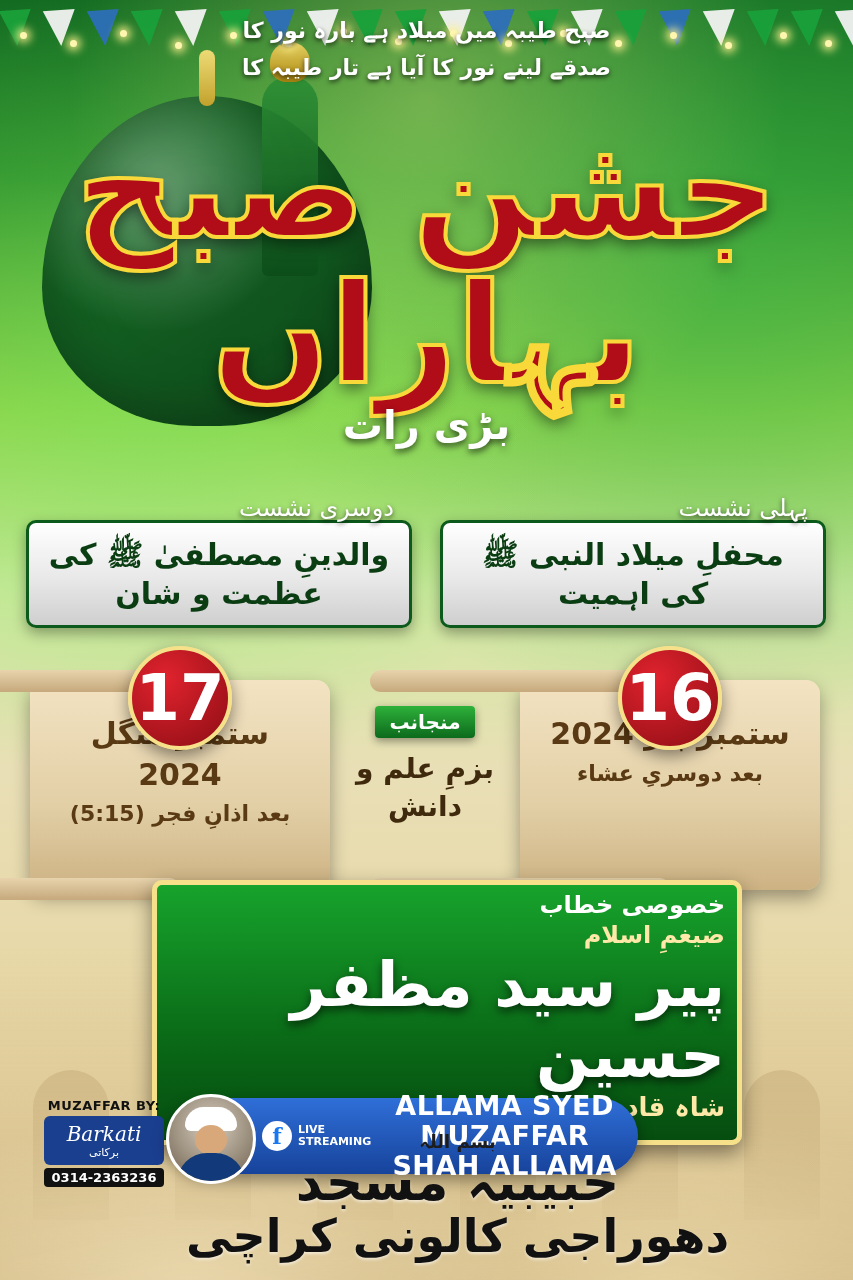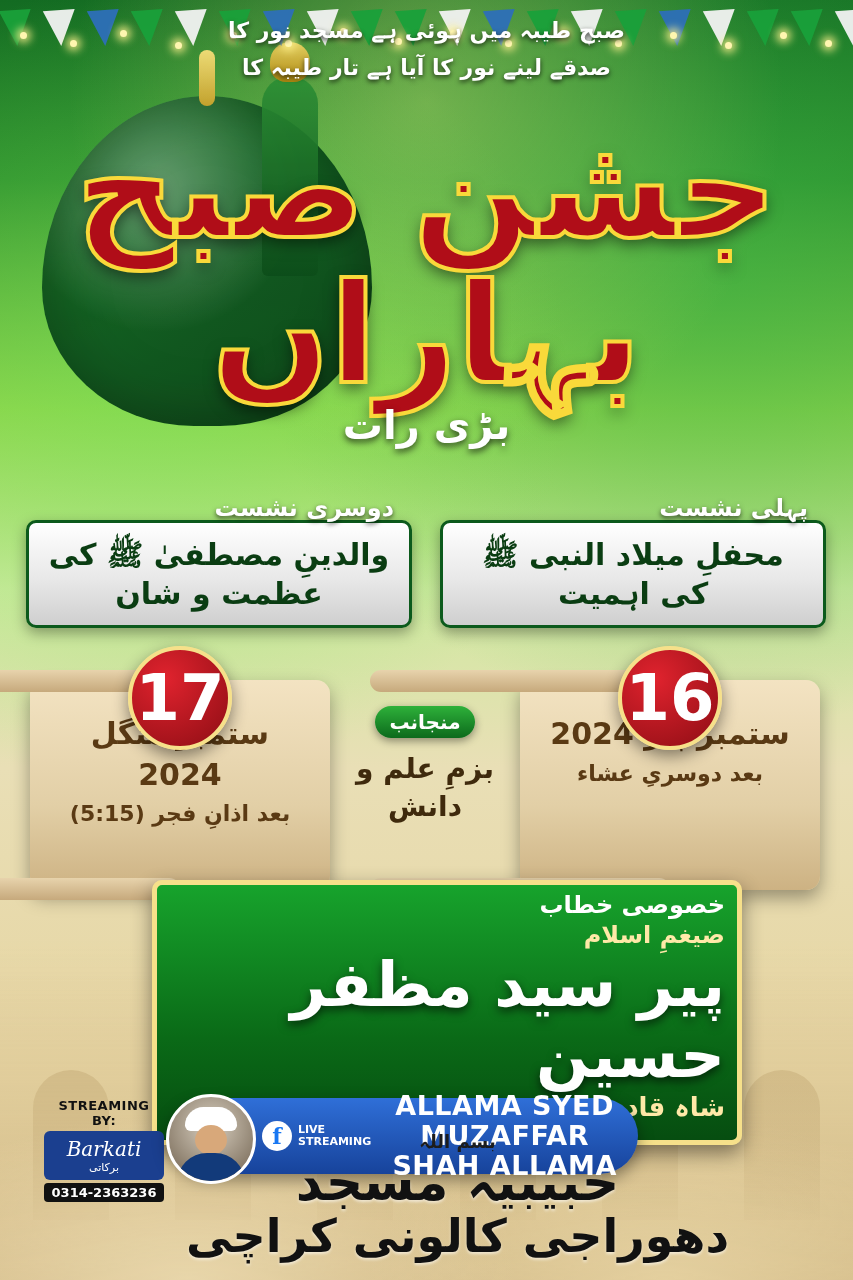--- a/index.html
+++ b/index.html
@@ -98,21 +98,21 @@
   
   .sessions{
     position:absolute;top:520px;left:26px;width:800px;
     display:flex;flex-direction:row-reverse;justify-content:space-between;
   }
   .session{
     position:relative;width:386px;
   }
   .session .tag{
     position:absolute;top:-26px;right:18px;direction:rtl;
-    color:#fff;font-size:24px;font-weight:bold;
+    color:#fff;font-size:24px;font-weight:normal;
     text-shadow:0 2px 5px rgba(0,0,0,.7);
   }
   .session .band{
     background:linear-gradient(180deg,#ffffff,#e8e8e8 55%,#cfcfcf);
     border:3px solid #0c5a1c;border-radius:10px;
     padding:12px 14px;direction:rtl;text-align:center;
     color:#0a3d12;font-size:30px;font-weight:bold;line-height:1.3;
     box-shadow:0 5px 14px rgba(0,0,0,.35);
   }
   
@@ -146,21 +146,21 @@
     color:#fff;font-size:64px;font-weight:bold;
     display:flex;align-items:center;justify-content:center;
     box-shadow:0 6px 16px rgba(0,0,0,.45);z-index:3;
   }
   .mid-tag{
     position:absolute;left:50%;top:66px;transform:translateX(-50%);
     width:170px;text-align:center;direction:rtl;
   }
   .mid-tag .pill{
     display:inline-block;background:linear-gradient(180deg,#2eb13a,#0c6a1c);
-    color:#fff;font-size:20px;font-weight:bold;padding:4px 14px;border-radius:16px;
+    color:#fff;font-size:20px;font-weight:bold;padding:4px 14px;border-radius:4px;
     box-shadow:0 3px 8px rgba(0,0,0,.4);
   }
   .mid-tag .lines{
     margin-top:12px;color:#3f2a0d;font-size:28px;font-weight:bold;line-height:1.35;
   }
   
   .speaker{
     position:absolute;top:880px;left:152px;width:556px;
     background:linear-gradient(180deg,#17a32c,#0a6a17 60%,#064d10);
     border:5px solid #f6e08a;border-radius:10px;
@@ -293,21 +293,21 @@
         <i style="left:560px;top:4px"></i>
         <i style="left:615px;top:14px"></i>
       <i style="left:670px;top:6px"></i>
         <i style="left:725px;top:16px"></i>
         <i style="left:780px;top:6px"></i>
       <i style="left:825px;top:14px"></i>
     </div>
   </div>
 
   <div class="couplet">
-    <div>صبح طیبہ میں ہوئی ہے مسجد نور کا</div>
+    <div>صبح طیبہ میں میلاد ہے بارہ نور کا</div>
     <div>صدقے لینے نور کا آیا ہے تار طیبہ کا</div>
   </div>
 
   <div class="title-wrap">
     <div class="title-main">جشن صبح بہاراں</div>
     <div class="title-sub">بڑی رات</div>
   </div>
 
   <div class="sessions">
     <div class="session">
@@ -344,21 +344,21 @@
   </div>
 
   <div class="speaker">
     <div class="khitab">خصوصی خطاب</div>
     <div class="zaigham">ضیغمِ اسلام</div>
     <div class="name">پیر سید مظفر حسین</div>
     <div class="qadri">شاہ قادری</div>
   </div>
 
   <div class="designer">
-    <div class="lbl">STREAMING BY:</div>
+    <div class="lbl">MUZAFFAR BY:</div>
     <div class="box">
       <div class="brand">Barkati</div>
       <div class="ar">برکاتی</div>
     </div>
     <div class="phone">0314-2363236</div>
   </div>
 
   <div class="livebar">
     <div class="avatar">
       <div class="turban"></div>

